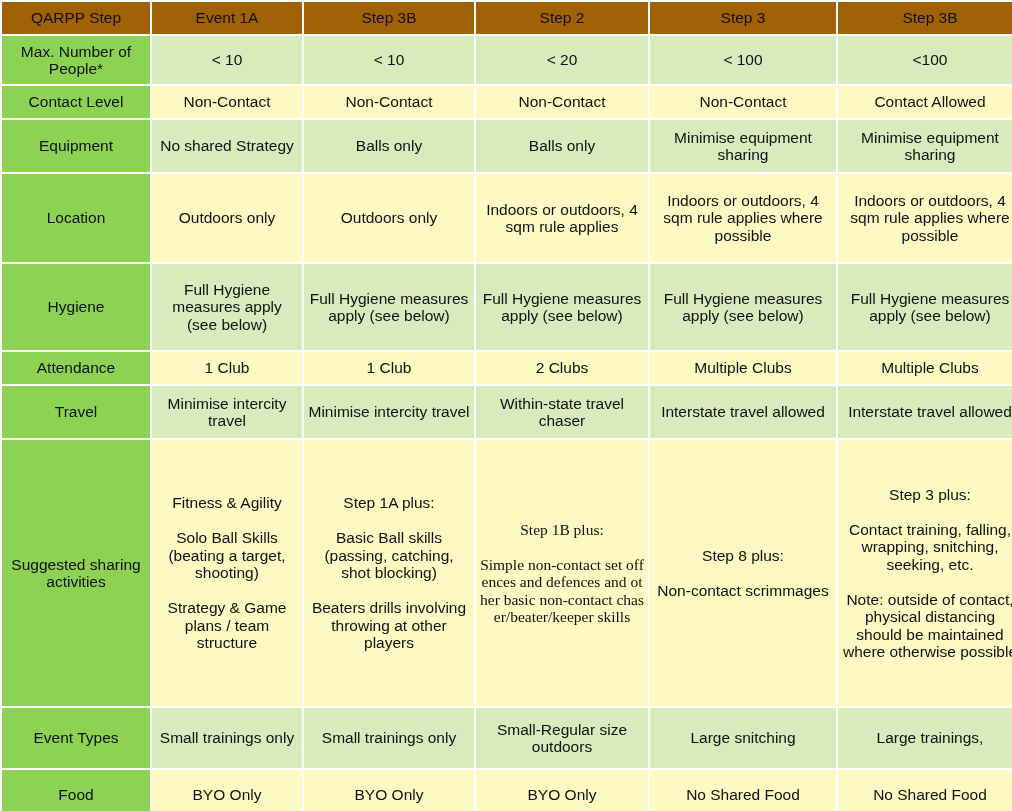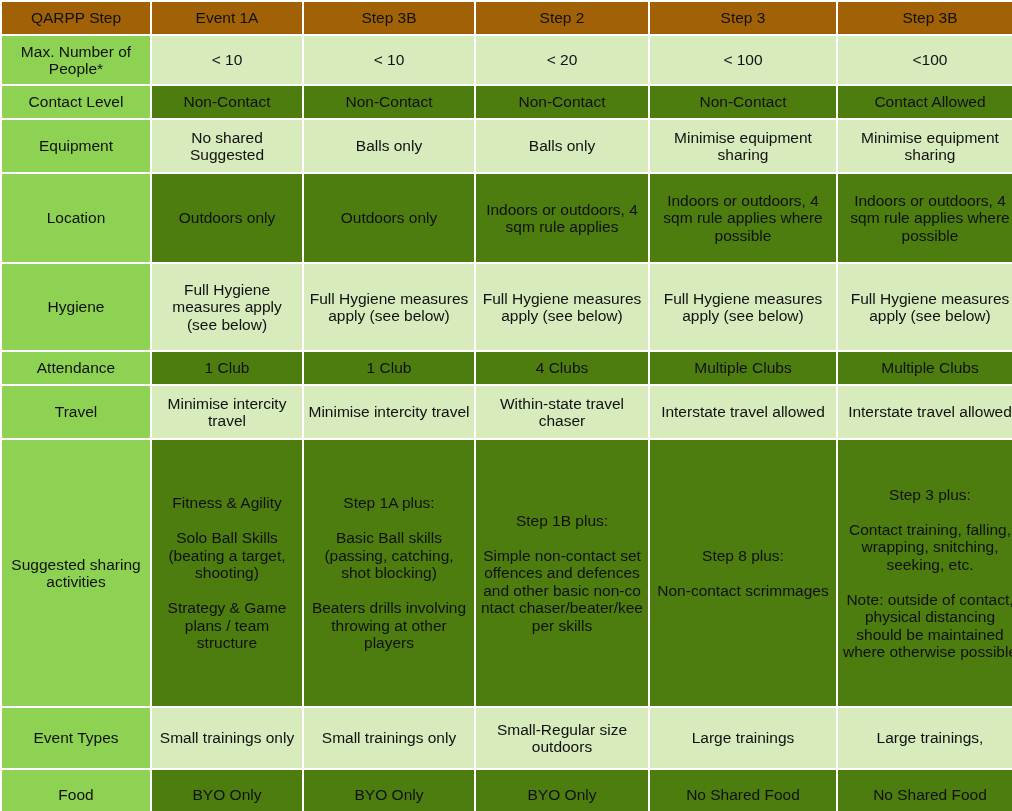--- a/index.html
+++ b/index.html
@@ -39,21 +39,21 @@
     height: 28px;
     padding-top: 0;
     padding-bottom: 0;
   }
   
   .rowlabel {
     background: #8ed254;
     font-size: 15.5px;
   }
   
-  .shade-a { background: #4d7c0f; }
+  .shade-a { background: #fef9c3; }
   .shade-b { background: #d7ebbd; }
 
   .col-label  { width: 148px; }
   .col-1a     { width: 150px; }
   .col-1b     { width: 170px; }
   .col-2      { width: 172px; }
   .col-3      { width: 186px; }
   .col-3b     { width: 184px; }
 
   .cell-text { white-space: pre-line; }
@@ -64,21 +64,21 @@
   .r-equip    td, .r-equip th    { height: 48px; }
   .r-loc      td, .r-loc th      { height: 84px; }
   .r-hyg      td, .r-hyg th      { height: 82px; }
   .r-att      td, .r-att th      { height: 28px; }
   .r-travel   td, .r-travel th   { height: 48px; }
   .r-train    td, .r-train th    { height: 262px; }
   .r-event    td, .r-event th    { height: 56px; }
   .r-food     td, .r-food th     { height: 46px; }
 
   
-  .breakword { word-break: break-all; }
+  .breakword { word-break: break-all; font-family: Liberation Serif, serif; }
 </style>
 </head>
 <body>
 
 <table id="qarpp-table">
   <colgroup>
     <col class="col-label">
       <col class="col-1a">
       <col class="col-1b">
     <col class="col-2">
@@ -107,21 +107,21 @@
     <tr class="r-contact">
       <th class="rowlabel">Contact Level</th>
       <td class="shade-a cell-text">Non-Contact</td>
       <td class="shade-a cell-text">Non-Contact</td>
       <td class="shade-a cell-text">Non-Contact</td>
       <td class="shade-a cell-text">Non-Contact</td>
       <td class="shade-a cell-text">Contact Allowed</td>
     </tr>
     <tr class="r-equip">
       <th class="rowlabel">Equipment</th>
-      <td class="shade-b cell-text">No shared Suggested</td>
+      <td class="shade-b cell-text">No shared Strategy</td>
       <td class="shade-b cell-text">Balls only</td>
       <td class="shade-b cell-text">Balls only</td>
       <td class="shade-b cell-text">Minimise equipment sharing</td>
       <td class="shade-b cell-text">Minimise equipment sharing</td>
     </tr>
     <tr class="r-loc">
       <th class="rowlabel">Location</th>
       <td class="shade-a cell-text">Outdoors only</td>
       <td class="shade-a cell-text">Outdoors only</td>
       <td class="shade-a cell-text">Indoors or outdoors, 4 sqm rule applies</td>
@@ -133,21 +133,21 @@
       <td class="shade-b cell-text">Full Hygiene measures apply (see below)</td>
       <td class="shade-b cell-text">Full Hygiene measures apply (see below)</td>
       <td class="shade-b cell-text">Full Hygiene measures apply (see below)</td>
       <td class="shade-b cell-text">Full Hygiene measures apply (see below)</td>
       <td class="shade-b cell-text">Full Hygiene measures apply (see below)</td>
     </tr>
     <tr class="r-att">
       <th class="rowlabel">Attendance</th>
       <td class="shade-a cell-text">1 Club</td>
       <td class="shade-a cell-text">1 Club</td>
-      <td class="shade-a cell-text">4 Clubs</td>
+      <td class="shade-a cell-text">2 Clubs</td>
       <td class="shade-a cell-text">Multiple Clubs</td>
       <td class="shade-a cell-text">Multiple Clubs</td>
     </tr>
     <tr class="r-travel">
       <th class="rowlabel">Travel</th>
       <td class="shade-b cell-text">Minimise intercity travel</td>
       <td class="shade-b cell-text">Minimise intercity travel</td>
       <td class="shade-b cell-text">Within-state travel chaser</td>
       <td class="shade-b cell-text">Interstate travel allowed</td>
       <td class="shade-b cell-text">Interstate travel allowed</td>
@@ -174,21 +174,21 @@
 
 Contact training, falling, wrapping, snitching, seeking, etc.
 
 Note: outside of contact, physical distancing should be maintained where otherwise possible</td>
     </tr>
     <tr class="r-event">
       <th class="rowlabel">Event Types</th>
       <td class="shade-b cell-text">Small trainings only</td>
       <td class="shade-b cell-text">Small trainings only</td>
       <td class="shade-b cell-text">Small-Regular size outdoors</td>
-      <td class="shade-b cell-text">Large trainings</td>
+      <td class="shade-b cell-text">Large snitching</td>
       <td class="shade-b cell-text">Large trainings,</td>
     </tr>
     <tr class="r-food">
       <th class="rowlabel">Food</th>
       <td class="shade-a cell-text">BYO Only</td>
       <td class="shade-a cell-text">BYO Only</td>
       <td class="shade-a cell-text">BYO Only</td>
       <td class="shade-a cell-text">No Shared Food</td>
       <td class="shade-a cell-text">No Shared Food</td>
     </tr>

